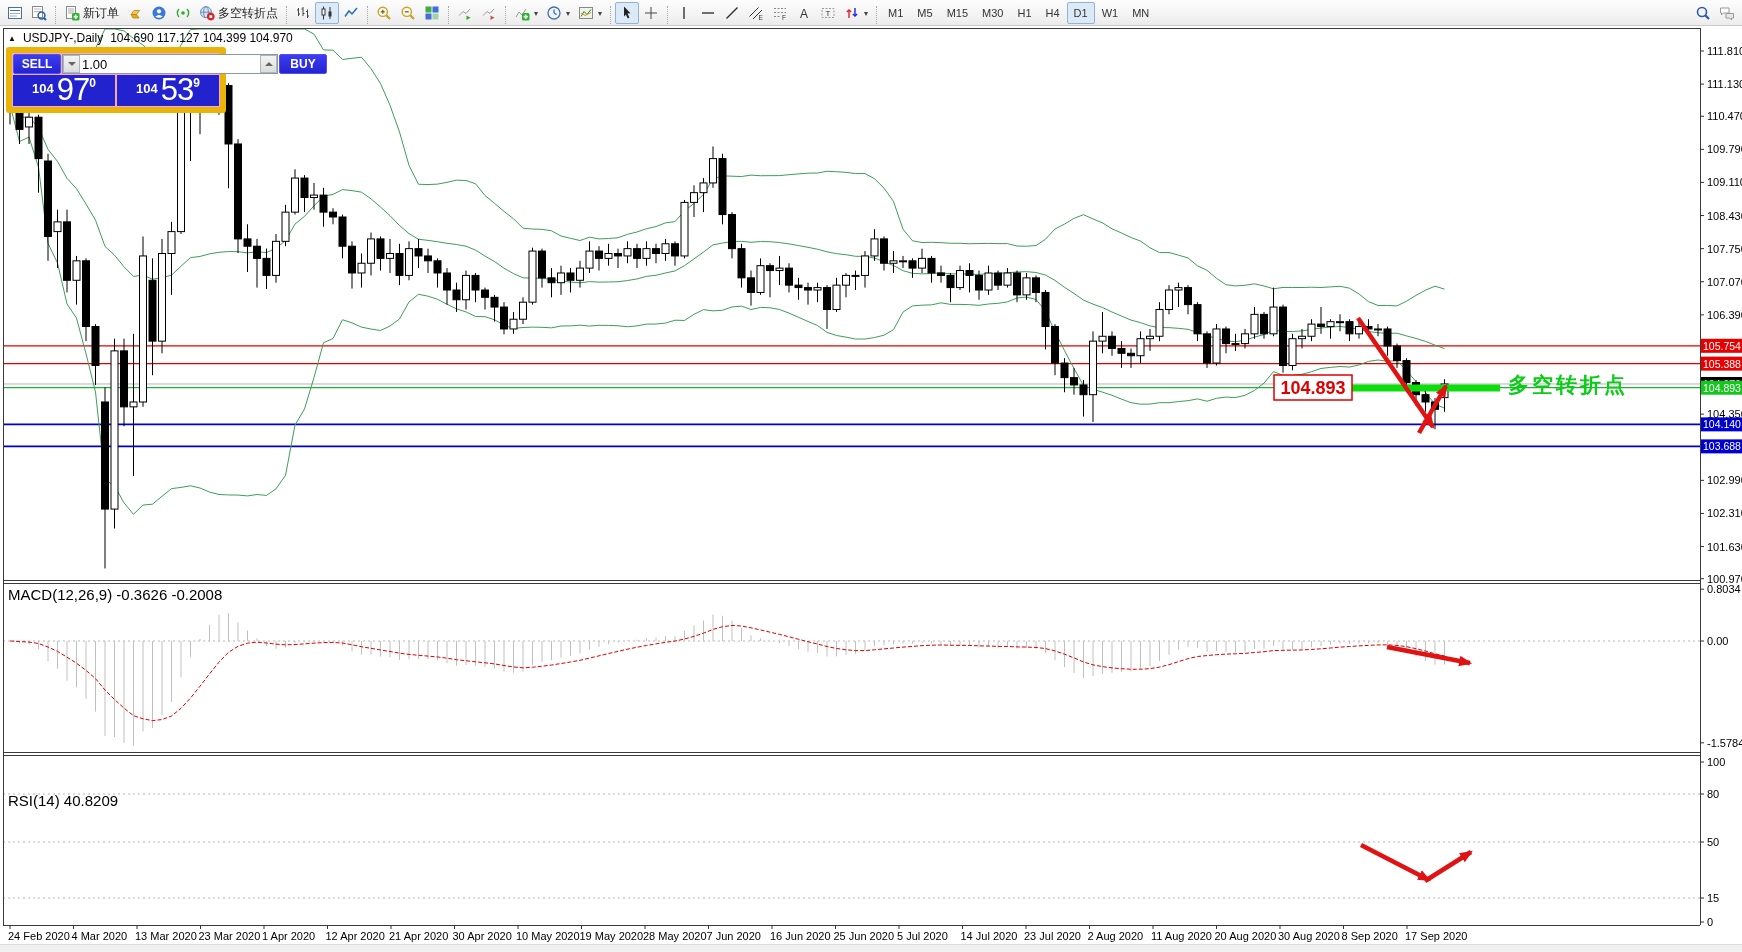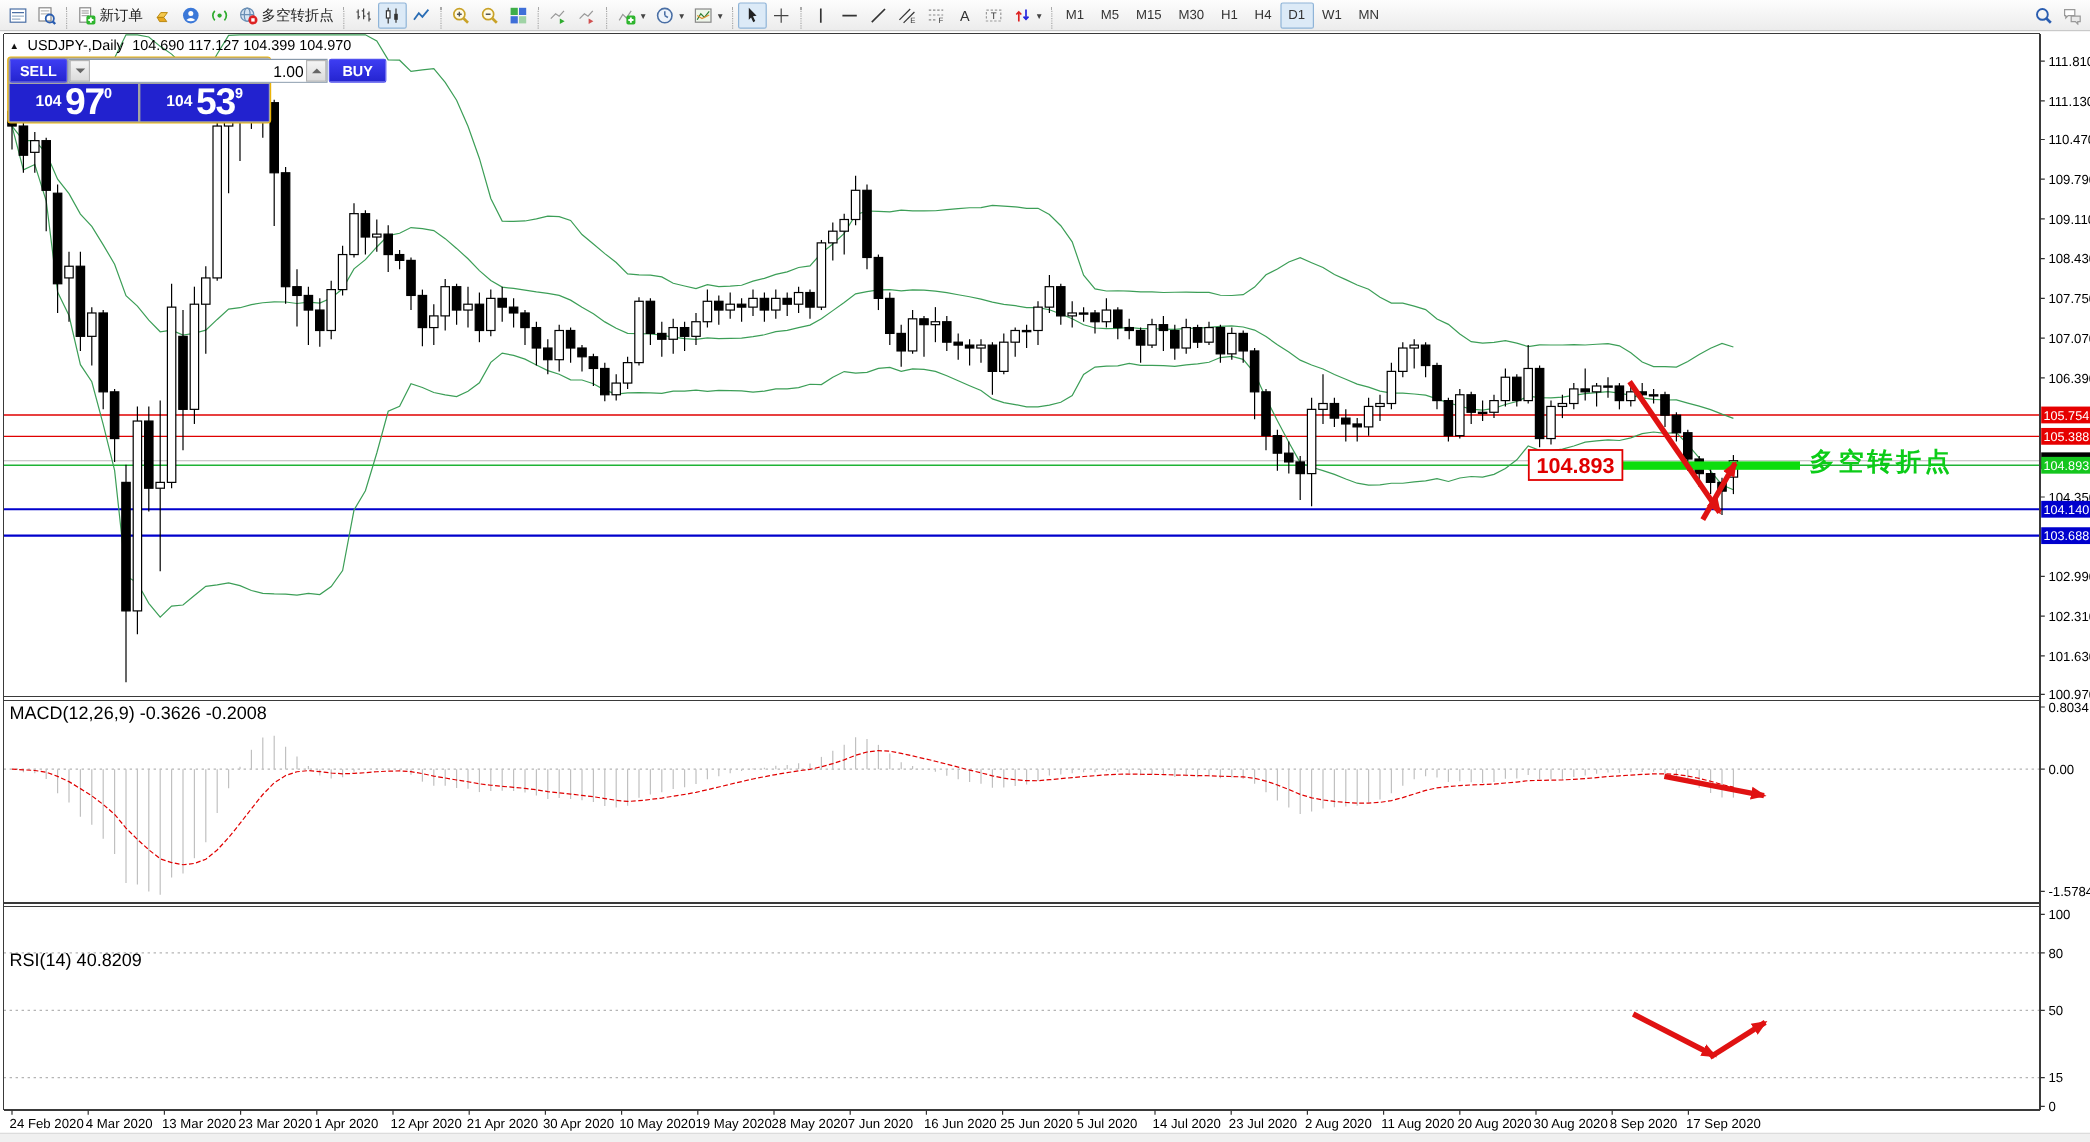--- a/index.html
+++ b/index.html
@@ -13,40 +13,40 @@
     justify-content:center;gap:3px;border:1px solid transparent;border-radius:2px;background:transparent;
     font-family:inherit;font-size:12px;color:#222;white-space:nowrap}
   .tbtn.active{background:#dceaf7;border-color:#8fb4d8}
   .tbtn .caret{font-size:8px;color:#444;margin-left:1px}
   .tsep{width:0;height:18px;border-left:1px dotted #a8a8a8;margin:0 4px}
   .tf{font-size:11px;padding:0 6px;color:#333}
   .toolbar .spacer{flex:1}
   .chart-title{position:absolute;left:8px;top:31px;font-size:12px;color:#000;z-index:6;
     display:flex;gap:7px;align-items:center}
   .tri{font-size:8px;color:#111}
-  .trade-panel{position:absolute;left:6px;top:47px;width:220px;z-index:7;background:#a3a3a3;
-    border:1px solid #eab308;border-radius:3px;padding:1px;box-sizing:border-box}
+  .trade-panel{position:absolute;left:6px;top:47px;width:220px;z-index:7;background:#f9a8d4;
+    border:6px solid #eab308;border-radius:3px;padding:1px;box-sizing:border-box}
   .tp-row1{display:flex;height:20px;gap:1px;align-items:stretch}
   .tp-btn{flex:0 0 48px;background:linear-gradient(#3d3df2,#2424d0);color:#fff;
     border:1px solid #5050ee;font-size:12px;font-weight:bold;border-radius:2px;
     font-family:inherit;padding:0}
   .tp-stepper{flex:1;display:flex;background:#fff;border:1px solid #8899aa}
   .tp-step{width:17px;background:linear-gradient(#f4f4f4,#dcdcdc);border:1px solid #b4b4b4;
     display:flex;align-items:center;justify-content:center;padding:0}
   .tri-down{width:0;height:0;border-left:4px solid transparent;border-right:4px solid transparent;
     border-top:4px solid #666}
   .tri-up{width:0;height:0;border-left:4px solid transparent;border-right:4px solid transparent;
     border-bottom:4px solid #666}
-  .tp-vol{flex:1;border:none;text-align:right;font-size:13px;min-width:30px;
+  .tp-vol{flex:1;border:none;text-align:left;font-size:13px;min-width:30px;
     font-family:inherit;color:#000;outline:none}
   .tp-row2{display:flex;gap:2px;margin-top:1px;height:31px}
   .tp-price{flex:1;display:flex;align-items:center;justify-content:center;color:#fff;
     background:#2222cf;padding-bottom:1px}
   .pp-small{font-size:13px;font-weight:bold;margin-right:3px;line-height:1;padding-bottom:4px}
-  .pp-big{font-size:31px;line-height:.85;font-weight:700;letter-spacing:-1px}
+  .pp-big{font-size:31px;line-height:.85;font-weight:400;letter-spacing:-1px}
   .pp-sup{font-size:12px;font-weight:bold;align-self:flex-start;margin-top:1px}
   .ind-label{position:absolute;font-size:15px;color:#000;z-index:5}
   #macd-label{left:8px;top:586px}
   #rsi-label{left:8px;top:792px}
   .bottom-strip{position:absolute;left:0;bottom:0;width:100%;height:7px;background:#f0f0f0;
     border-top:1px solid #dcdcdc;z-index:4}
   #svg{position:absolute;left:0;top:0;z-index:1}
 </style>
 </head>
 <body>

